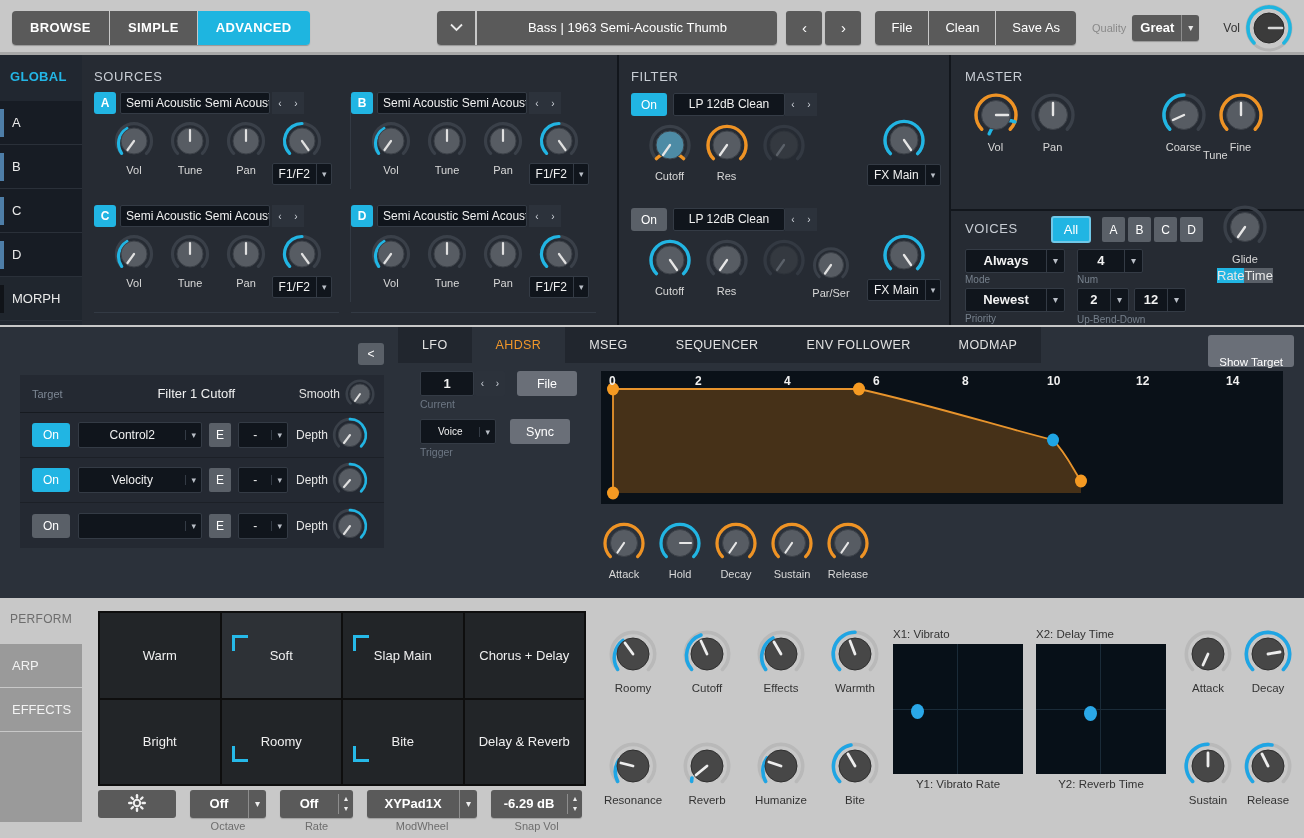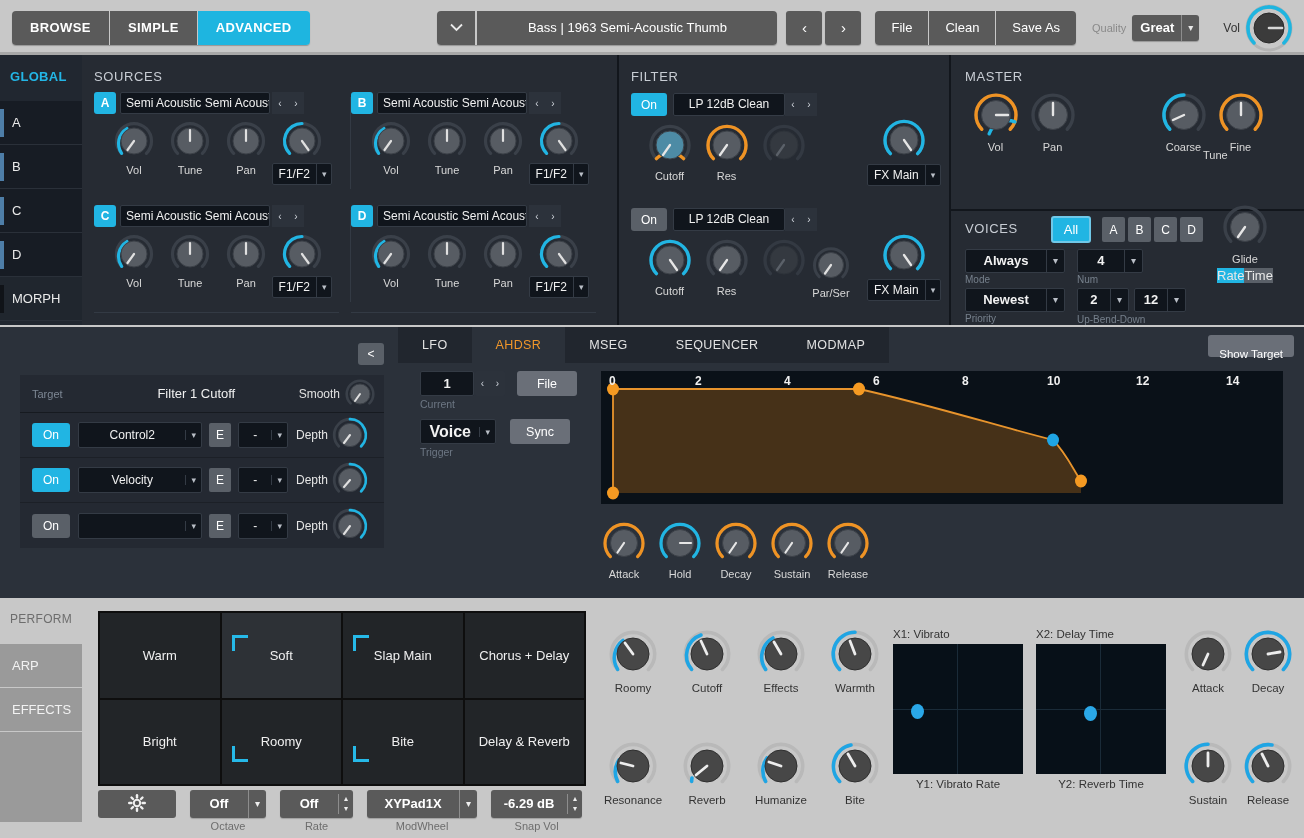--- a/index.html
+++ b/index.html
@@ -136,35 +136,35 @@
              display:flex; align-items:center; cursor:pointer;}
   .mod-dash .v{ flex:1; text-align:center; font-size:12px; color:#f0f0f0;}
   .mod-dash .c{ border-left:1px solid #343b45; padding:0 5px; font-size:9px; color:#b9bec6;}
   .depth-lbl{ font-size:12px; color:#e6e6e6; margin-left:8px;}
 
   
   .envpanel{ position:absolute; left:398px; top:0; width:906px; height:271px; background:#2b313a;}
   .tabs{ position:absolute; left:0; top:0; height:36px; display:flex; background:#21262e;}
   .tab{ padding:0 24px; height:36px; line-height:36px; font-size:12.5px; color:#e2e2e2; letter-spacing:.4px; cursor:pointer;}
   .tab.active{ color:#f0962a; background:#2b313a;}
-  .showtarget{ position:absolute; right:10px; top:8px; padding:8px 11px; height:22px; line-height:22px;
+  .showtarget{ position:absolute; right:10px; top:8px; padding:16px 11px; height:22px; line-height:22px;
                background:#6a6f78; color:#fff; font-size:11.5px; border-radius:3px; cursor:pointer;}
   .env-left{ position:absolute; left:22px; top:44px; width:180px;}
   .cur-box{ display:flex; align-items:center;}
   .cur-val{ width:54px;height:25px; background:#10151c; border:1px solid #343b45; border-radius:2px;
             text-align:center; line-height:23px; font-size:13px; font-weight:bold; color:#f2f2f2; cursor:pointer;}
   .cur-arr{ display:flex; background:#2c323b; border-radius:2px; margin-left:1px;}
   .cur-arr span{ width:15px;height:25px; display:flex;align-items:center;justify-content:center; font-size:10px; color:#cfd4db; cursor:pointer;}
   .gbtn{ width:60px;height:25px; background:#6a6f78; border-radius:3px; color:#fff; font-size:12.5px;
          display:flex;align-items:center;justify-content:center; margin-left:12px; cursor:pointer;}
   .small-lbl{ font-size:10.5px; color:#6d7784; margin-top:2px;}
   .trig-box{ display:flex; align-items:center; margin-top:9px;}
   .trig-sel{ width:76px;height:25px; background:#10151c; border:1px solid #343b45; border-radius:2px;
              display:flex; align-items:center; cursor:pointer;}
-  .trig-sel .v{ flex:1; text-align:center; font-size:16px; color:#f2f2f2; font-weight:bold;}
+  .trig-sel .v{ flex:1; text-align:center; font-size:10px; color:#f2f2f2; font-weight:normal;}
   .trig-sel .c{ border-left:1px solid #343b45; padding:0 5px; font-size:9px; color:#b9bec6;}
 
   .graph{ position:absolute; left:203px; top:44px; width:682px; height:133px; background:#0a1118;}
   .gridlabel{ position:absolute; top:3px; font-size:12px; font-weight:bold; color:#f0f0f0; }
   .ahdsr-knobs{ position:absolute; left:596px; top:520px; display:flex; }
   .ahdsr-knobs .kcol{ width:56px; }
 
   
   .perform{ position:absolute; left:0; top:598px; width:1304px; height:240px; background:#c8c8c8;}
   .perf-nav{ position:absolute; left:0; top:0; width:82px; height:240px;}
@@ -871,20 +871,21 @@
         </div>
       </div>
     </div>
 
     <div class="envpanel">
       <div class="tabs">
         <div class="tab">LFO</div>
         <div class="tab active">AHDSR</div>
         <div class="tab">MSEG</div>
         <div class="tab">SEQUENCER</div>
+        <div class="tab">ENV FOLLOWER</div>
         <div class="tab">MODMAP</div>
       </div>
       <div class="showtarget">Show Target</div>
 
       <div class="env-left">
         <div class="cur-box">
           <div class="cur-val">1</div>
           <div class="cur-arr">
             <span>‹</span>
             <span>›</span>

